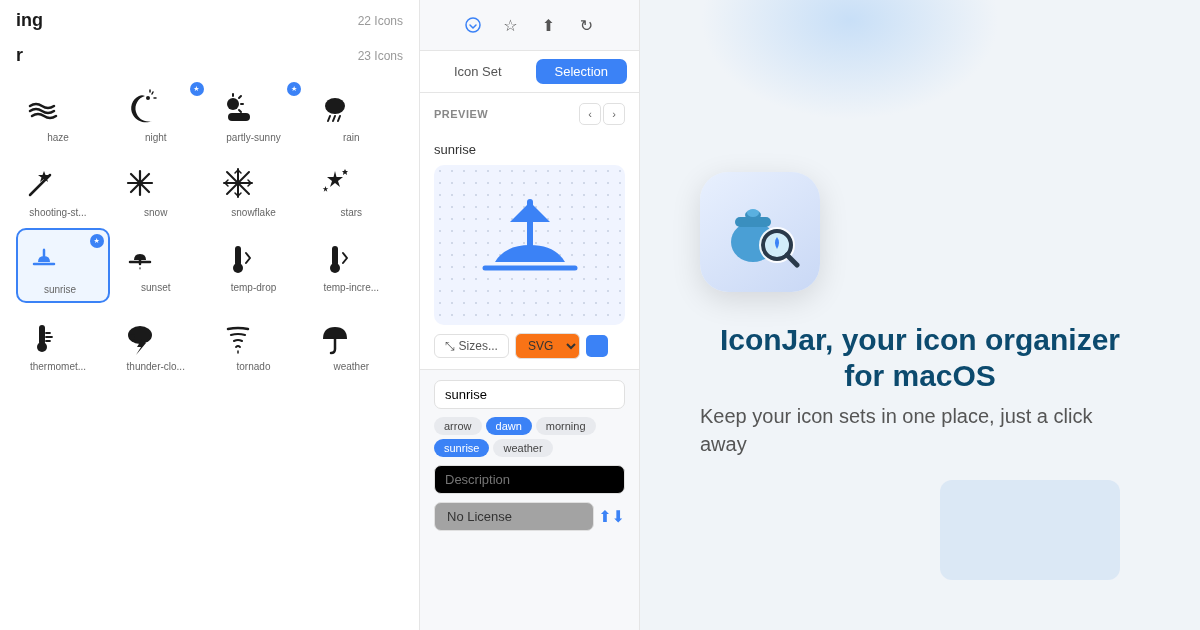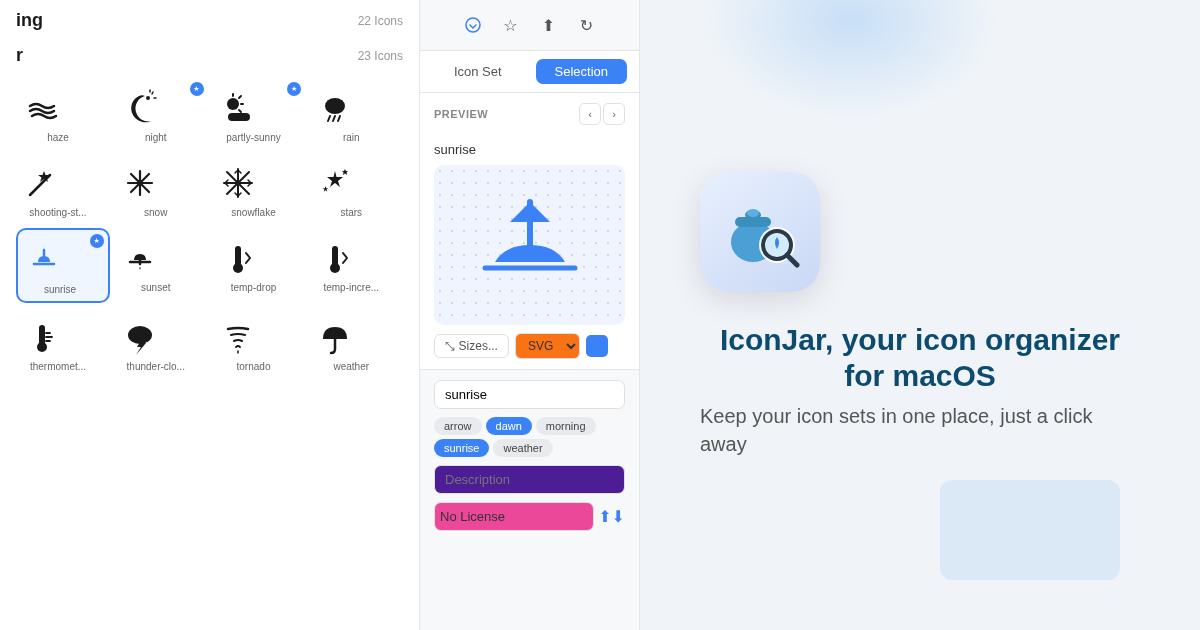--- a/index.html
+++ b/index.html
@@ -342,38 +342,38 @@
       background: #e8eaee;
       color: #444;
     }
 
     .desc-input {
       width: 100%;
       padding: 6px 10px;
       border: 1px solid #e0e0e0;
       border-radius: 7px;
       font-size: 13px;
-      background: #4c1d95;
+      background: #000000;
       color: #aaa;
       margin-bottom: 8px;
     }
 
     .license-select-wrapper {
       display: flex;
       align-items: center;
       gap: 4px;
     }
 
     .license-select {
       flex: 1;
-      padding: 6px 5px;
+      padding: 6px 12px;
       border: 1px solid #e0e0e0;
       border-radius: 7px;
       font-size: 13px;
-      background: #ec4899;
+      background: #a3a3a3;
       color: #333;
       appearance: none;
     }
 
     .license-chevron {
       color: #3b82f6;
       font-size: 16px;
     }
 
     

